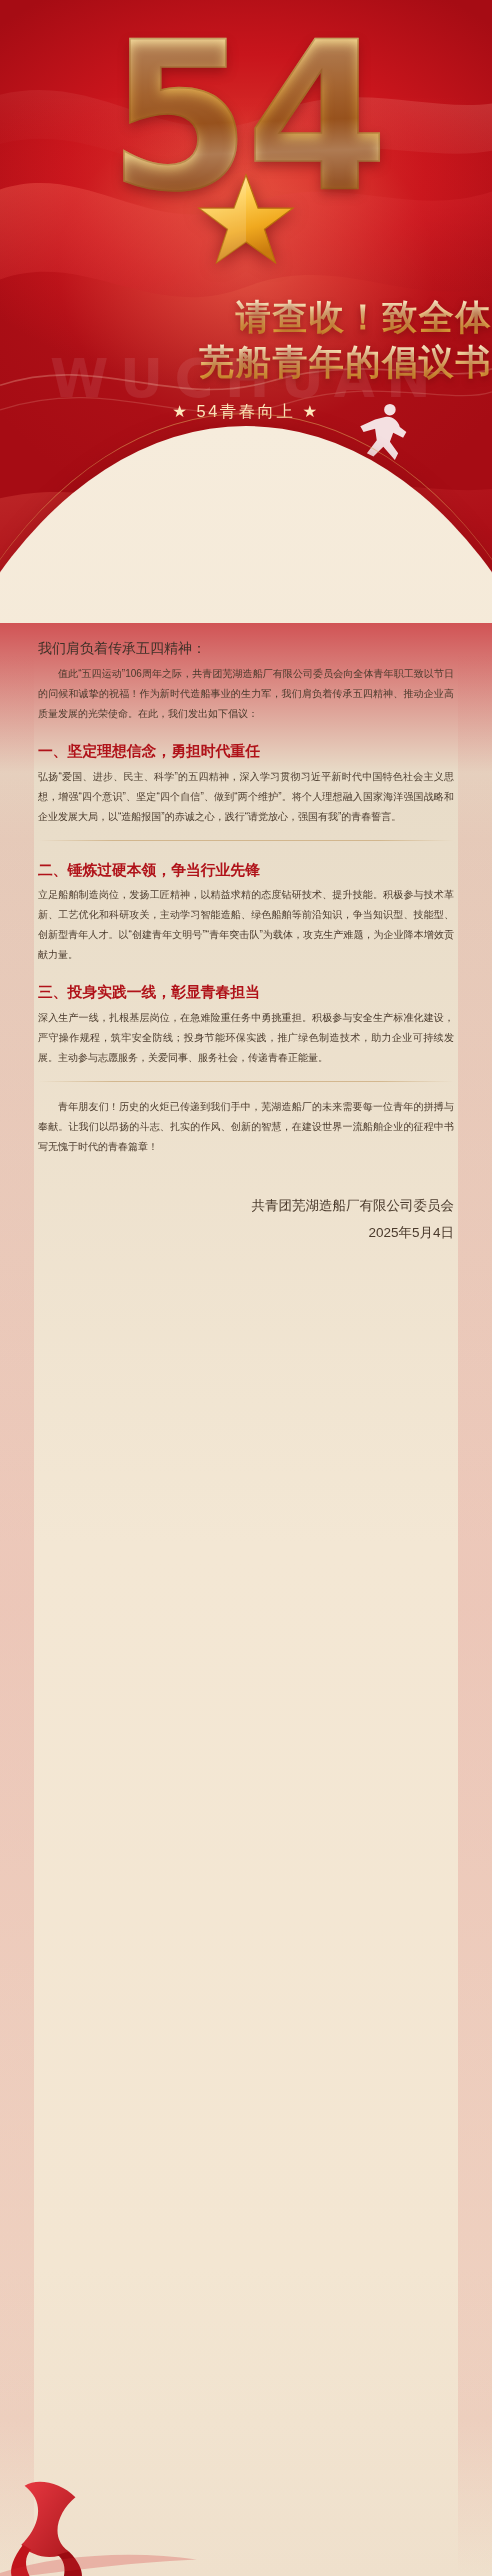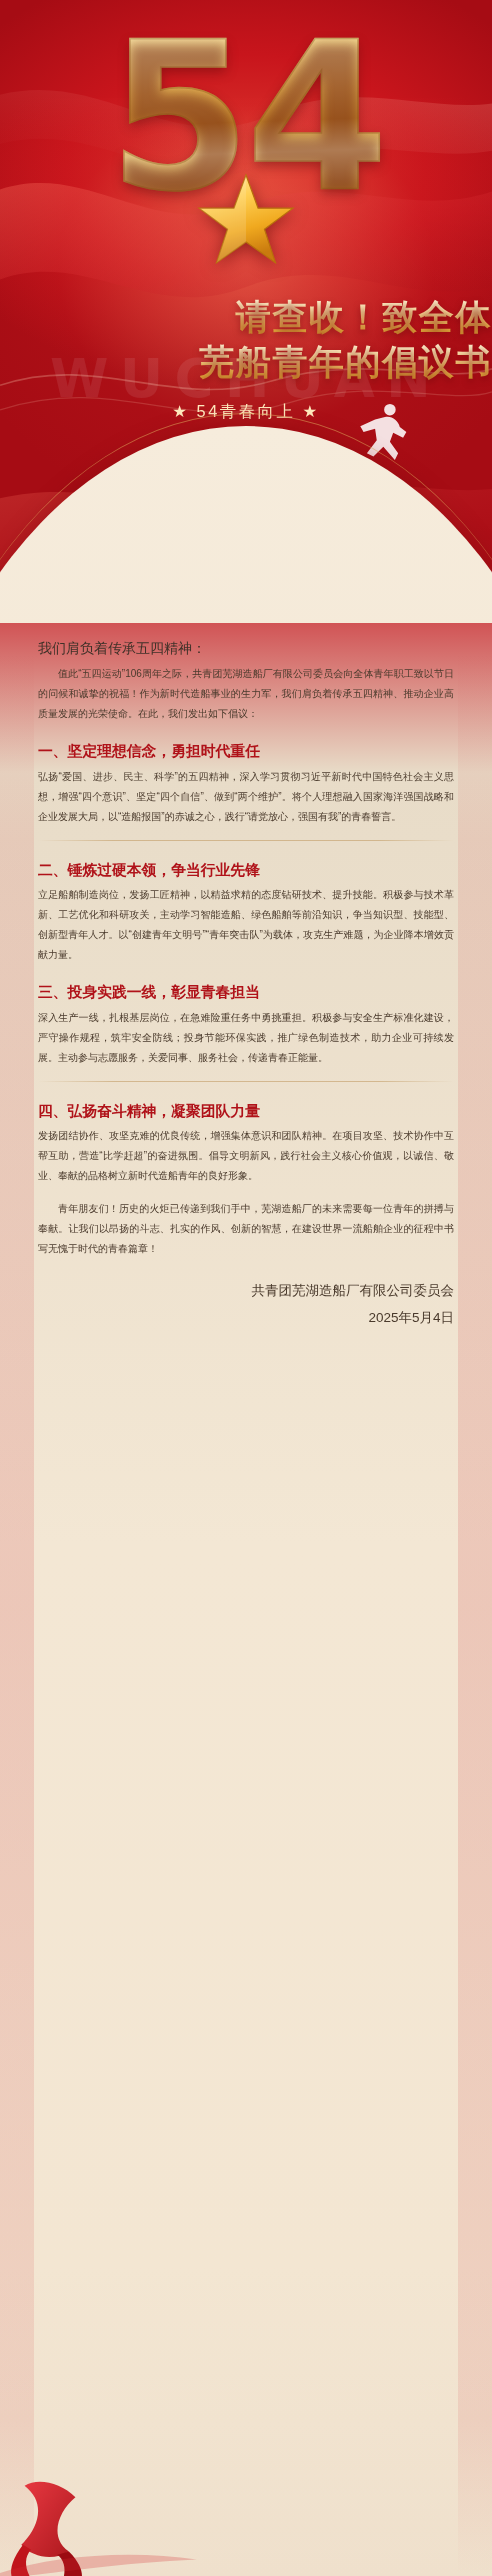--- a/index.html
+++ b/index.html
@@ -167,21 +167,21 @@
     color: #b01219;
     line-height: 1.9;
     margin-bottom: 1.6px;
   }
   .divider-rule {
     height: 0.8px;
     background: linear-gradient(90deg, rgba(190,150,92,0) 0%, rgba(190,150,92,0.55) 18%, rgba(190,150,92,0.55) 82%, rgba(190,150,92,0) 100%);
     margin: 8.2px 0 14.8px;
   }
   .sign {
-    margin-top: 18px;
+    margin-top: 35px;
     text-align: right;
     font-size: 13.5px;
     line-height: 2.0;
     color: #4a3a2c;
   }
   .footer-space { height: 75px; }
 
   
   .bottom-ribbon {
     position: absolute;
@@ -292,24 +292,20 @@
       <div class="para">立足船舶制造岗位，发扬工匠精神，以精益求精的态度钻研技术、提升技能。积极参与技术革新、工艺优化和科研攻关，主动学习智能造船、绿色船舶等前沿知识，争当知识型、技能型、创新型青年人才。以“创建青年文明号”“青年突击队”为载体，攻克生产难题，为企业降本增效贡献力量。</div>
     </div>
 
     <div class="section">
       <div class="section-head">三、投身实践一线，彰显青春担当</div>
       <div class="para">深入生产一线，扎根基层岗位，在急难险重任务中勇挑重担。积极参与安全生产标准化建设，严守操作规程，筑牢安全防线；投身节能环保实践，推广绿色制造技术，助力企业可持续发展。主动参与志愿服务，关爱同事、服务社会，传递青春正能量。</div>
     </div>
 
     <div class="divider-rule"></div>
 
-    <div class="section">
-      <div class="section-head">四、弘扬奋斗精神，凝聚团队力量</div>
-      <div class="para">发扬团结协作、攻坚克难的优良传统，增强集体意识和团队精神。在项目攻坚、技术协作中互帮互助，营造“比学赶超”的奋进氛围。倡导文明新风，践行社会主义核心价值观，以诚信、敬业、奉献的品格树立新时代造船青年的良好形象。</div>
-    </div>
 
     <div class="para indent">青年朋友们！历史的火炬已传递到我们手中，芜湖造船厂的未来需要每一位青年的拼搏与奉献。让我们以昂扬的斗志、扎实的作风、创新的智慧，在建设世界一流船舶企业的征程中书写无愧于时代的青春篇章！</div>
 
     <div class="sign">
       <div>共青团芜湖造船厂有限公司委员会</div>
       <div>2025年5月4日</div>
     </div>
 
     <div class="footer-space"></div>
   </div>

